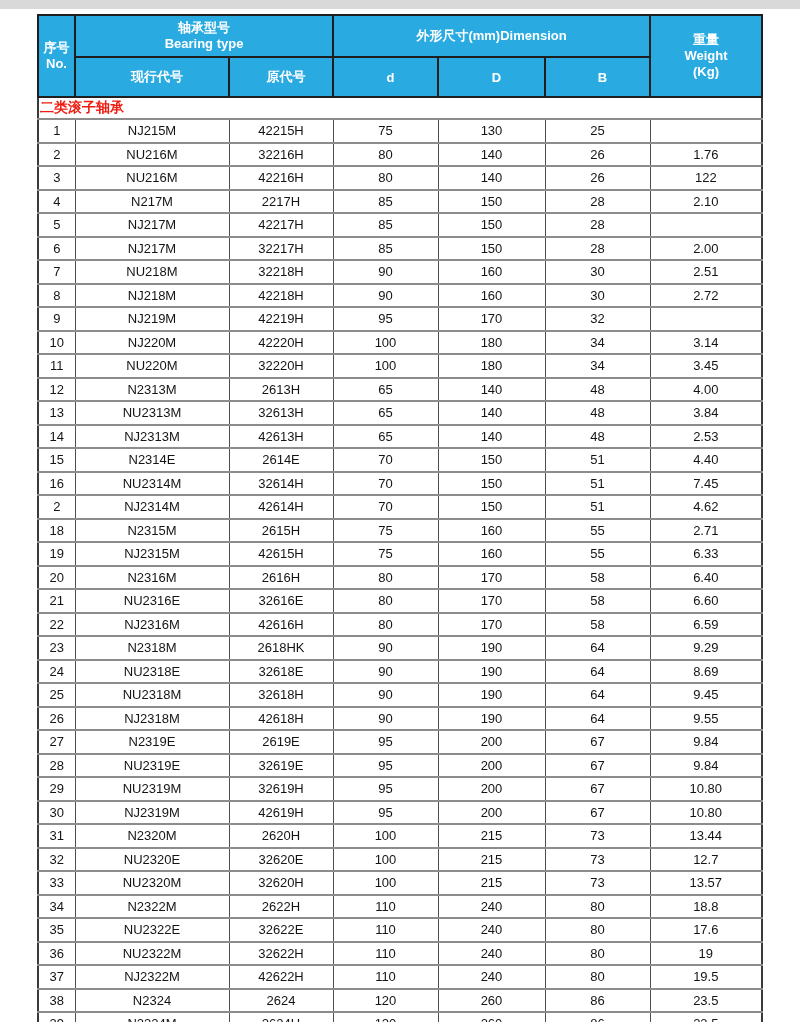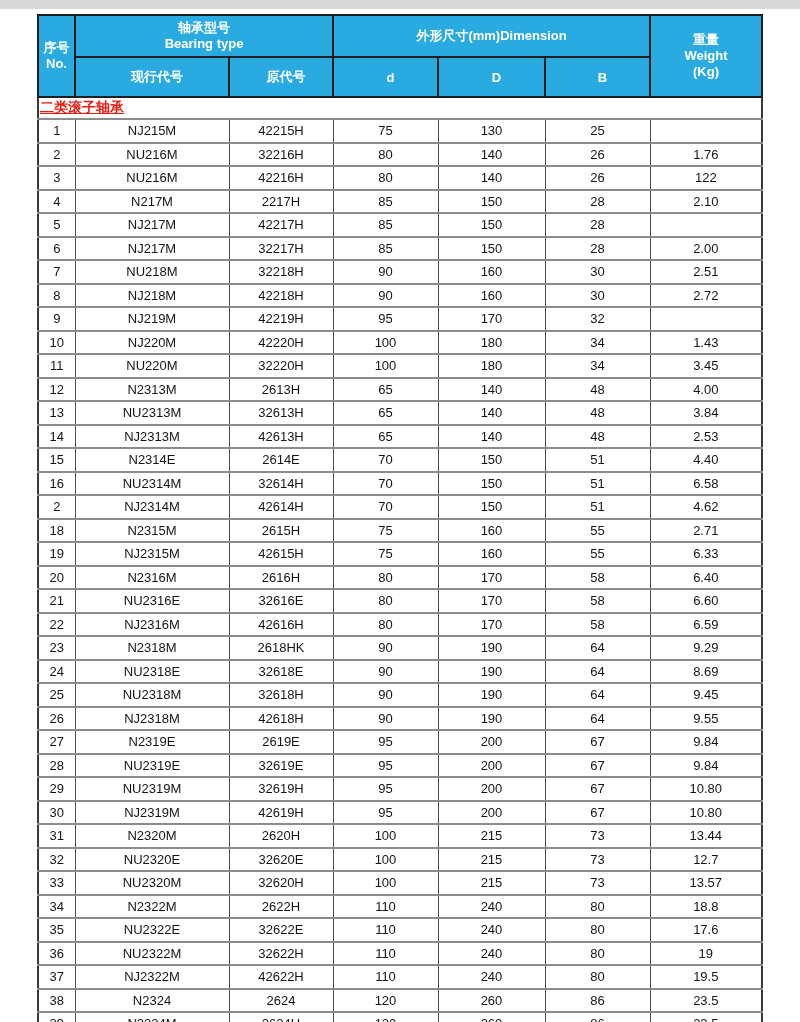--- a/index.html
+++ b/index.html
@@ -39,21 +39,20 @@
   }
   tr.section-row td {
     text-align:left; padding-left:1px;
     height:20px;
     font-size:14px; font-weight:bold;
     color:var(--section-text,#ee1c10);
     border-top:2px solid #3a3a3a;
     border-left:1px solid #4d4d4d;
     border-right:1px solid #4d4d4d;
     border-bottom:2px solid var(--grid-line,#8c8c8c);
-    text-decoration:underline;
   }
 </style>
 </head>
 <body>
 
 <div class="top-edge"></div>
 
 <table class="spec-table">
   <colgroup>
     <col style="width:37px">
@@ -176,21 +175,21 @@
         <td>32</td>
         <td></td>
       </tr>
       <tr>
         <td>10</td>
         <td>NJ220M</td>
         <td>42220H</td>
         <td>100</td>
         <td>180</td>
         <td>34</td>
-        <td>1.43</td>
+        <td>3.14</td>
       </tr>
       <tr>
         <td>11</td>
         <td>NU220M</td>
         <td>32220H</td>
         <td>100</td>
         <td>180</td>
         <td>34</td>
         <td>3.45</td>
       </tr>
@@ -230,21 +229,21 @@
         <td>51</td>
         <td>4.40</td>
       </tr>
       <tr>
         <td>16</td>
         <td>NU2314M</td>
         <td>32614H</td>
         <td>70</td>
         <td>150</td>
         <td>51</td>
-        <td>6.58</td>
+        <td>7.45</td>
       </tr>
       <tr>
         <td>2</td>
         <td>NJ2314M</td>
         <td>42614H</td>
         <td>70</td>
         <td>150</td>
         <td>51</td>
         <td>4.62</td>
       </tr>

